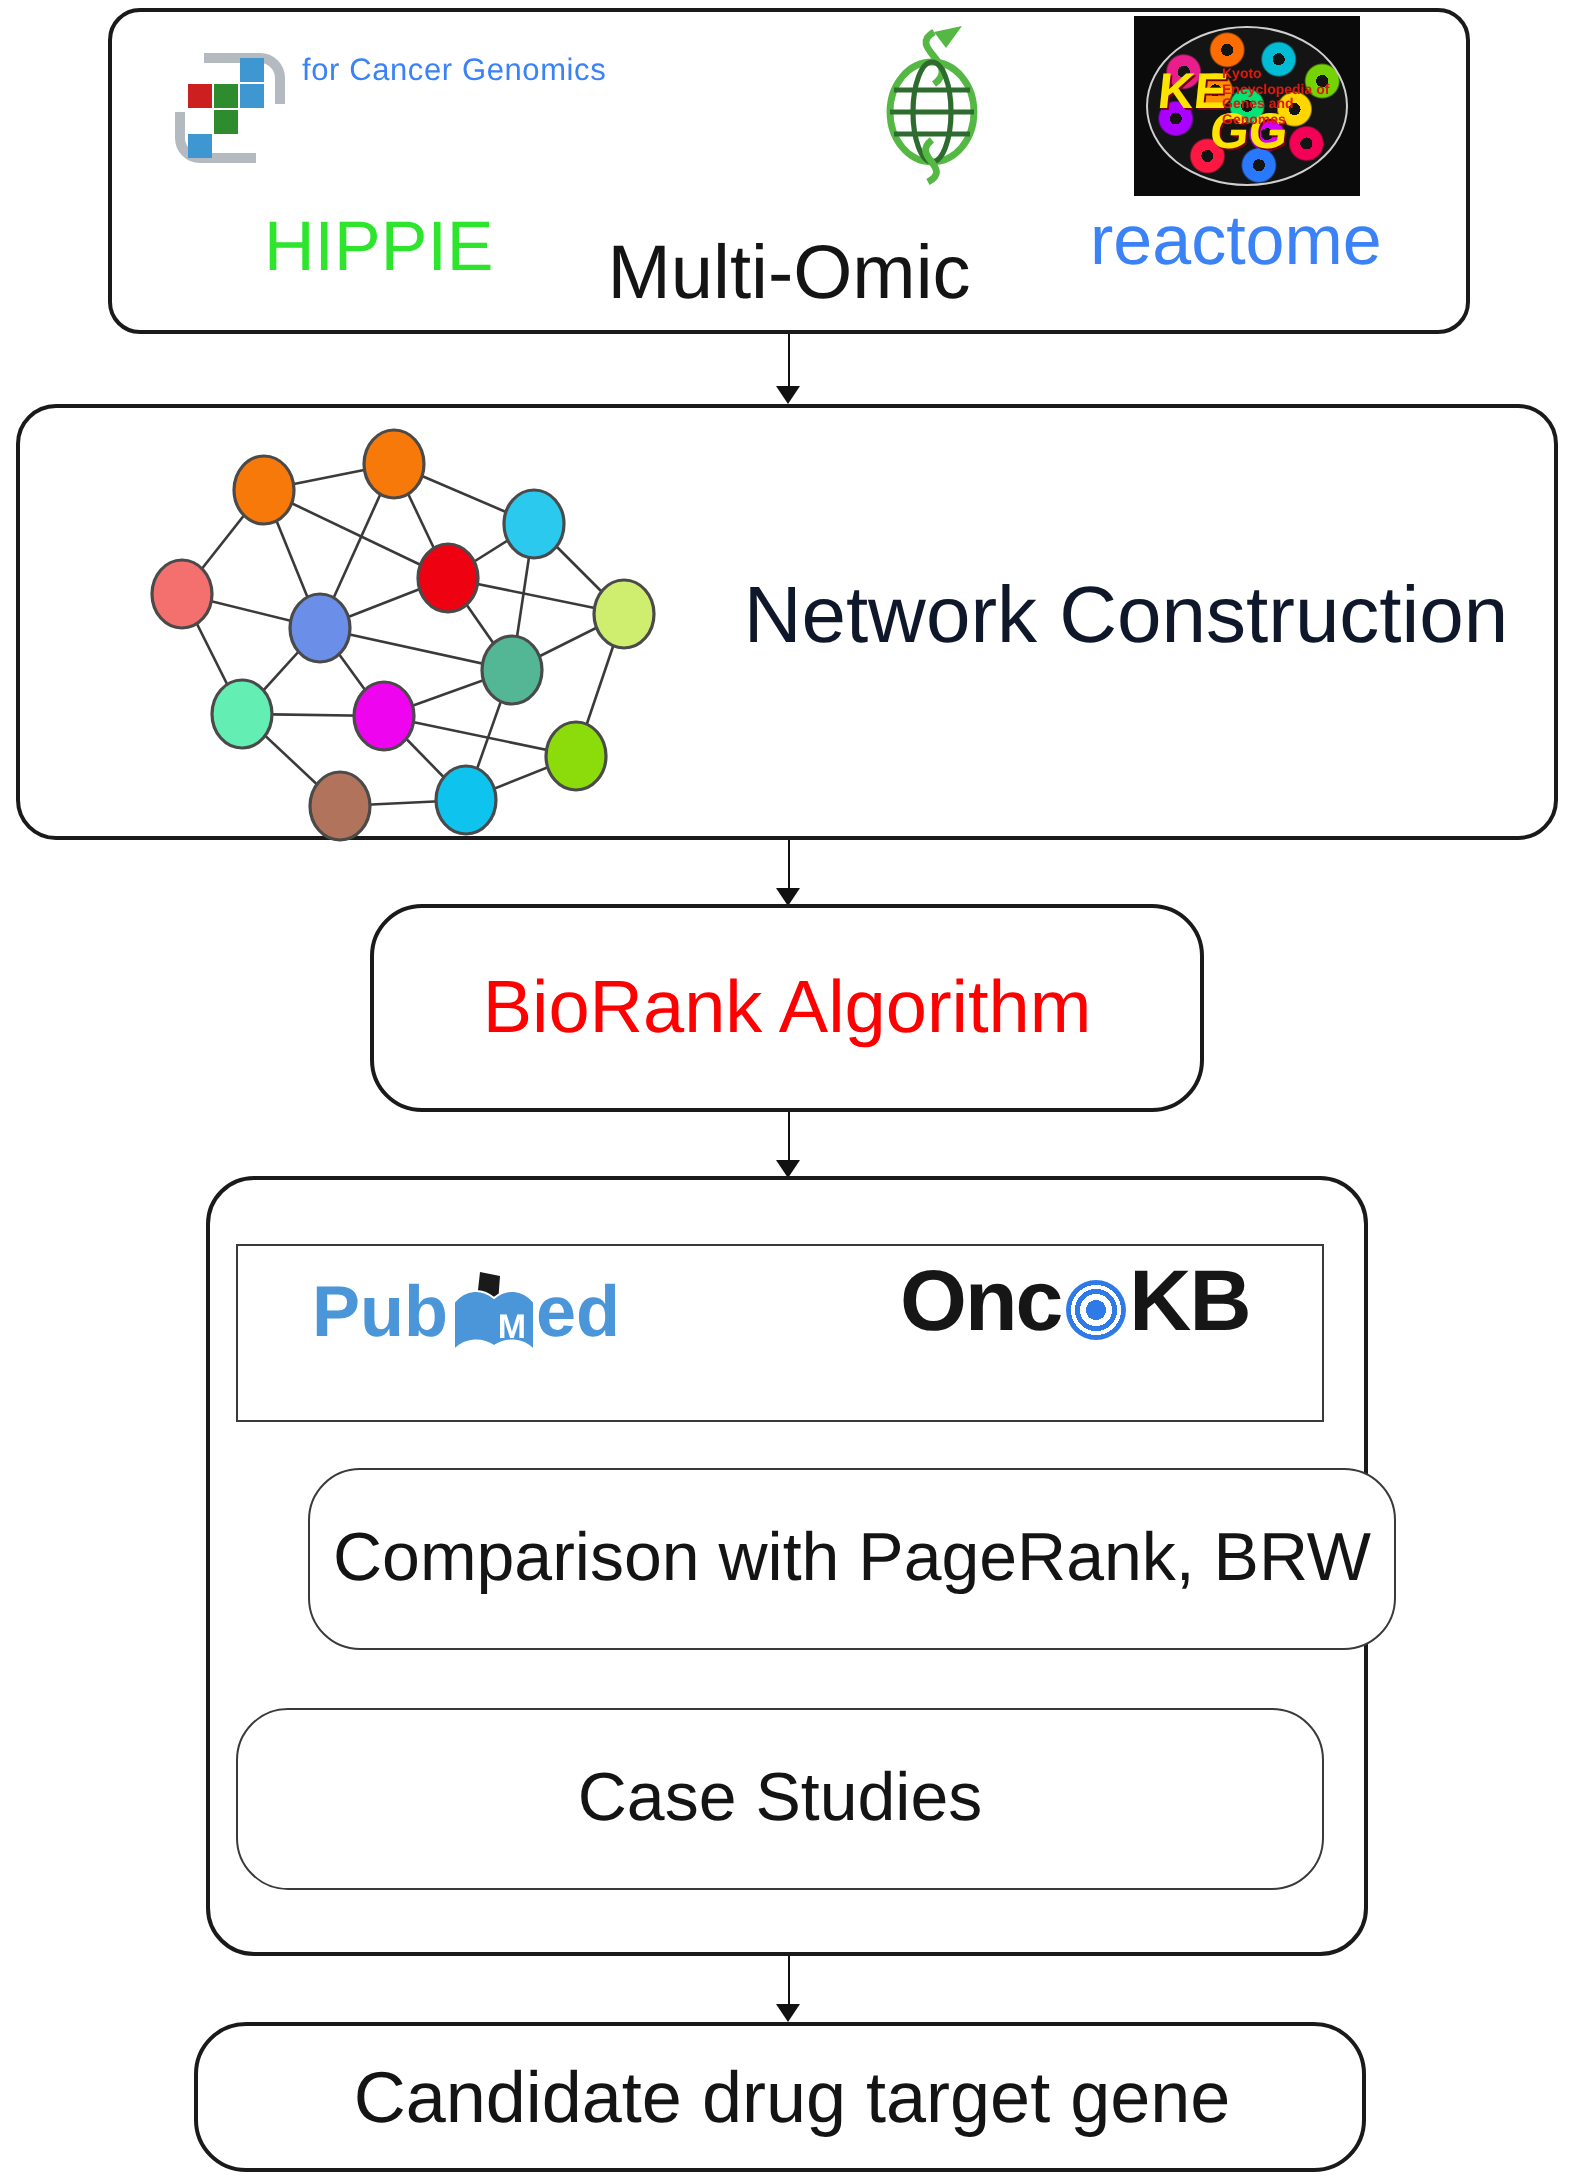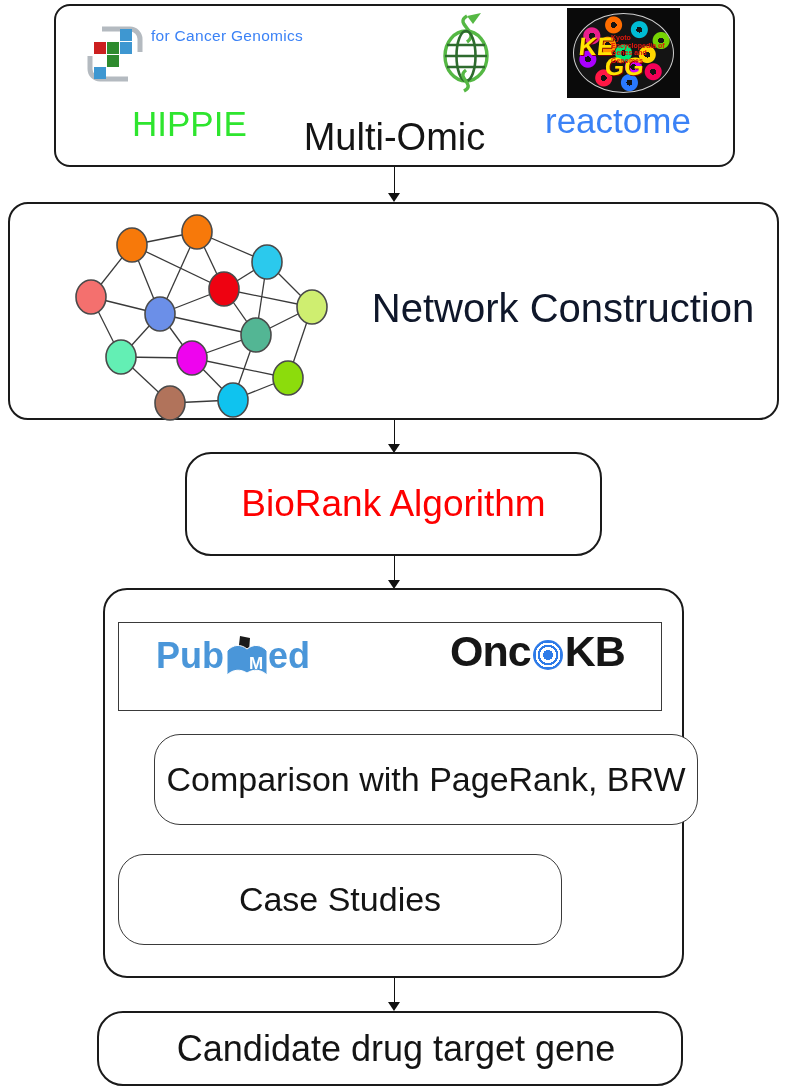--- a/index.html
+++ b/index.html
@@ -185,21 +185,21 @@
     <span class="oncokb-part">Onc</span>
     <span class="oncokb-target"></span>
     <span class="oncokb-part">KB</span>
   </div>
 
 
   <div class="inner-box center-text" style="left:118px;top:734px;width:544px;height:91px;margin-left:36px;">
     <span style="font-size:34px;color:#141414;">Comparison with PageRank, BRW</span>
   </div>
 
-  <div class="inner-box center-text" style="left:118px;top:854px;width:444px;height:91px;">
+  <div class="inner-box center-text" style="left:118px;top:854px;width:544px;height:91px;">
     <span style="font-size:34px;color:#141414;">Case Studies</span>
   </div>
 
   <div class="arrow" style="left:388px;top:978px;height:33px;"></div>
 
   <div class="box rounded-lg center-text" style="left:97px;top:1011px;width:586px;height:75px;">
     <span style="font-size:36px;color:#141414;margin-left:12px;">Candidate drug target gene</span>
   </div>
 
 </div>

